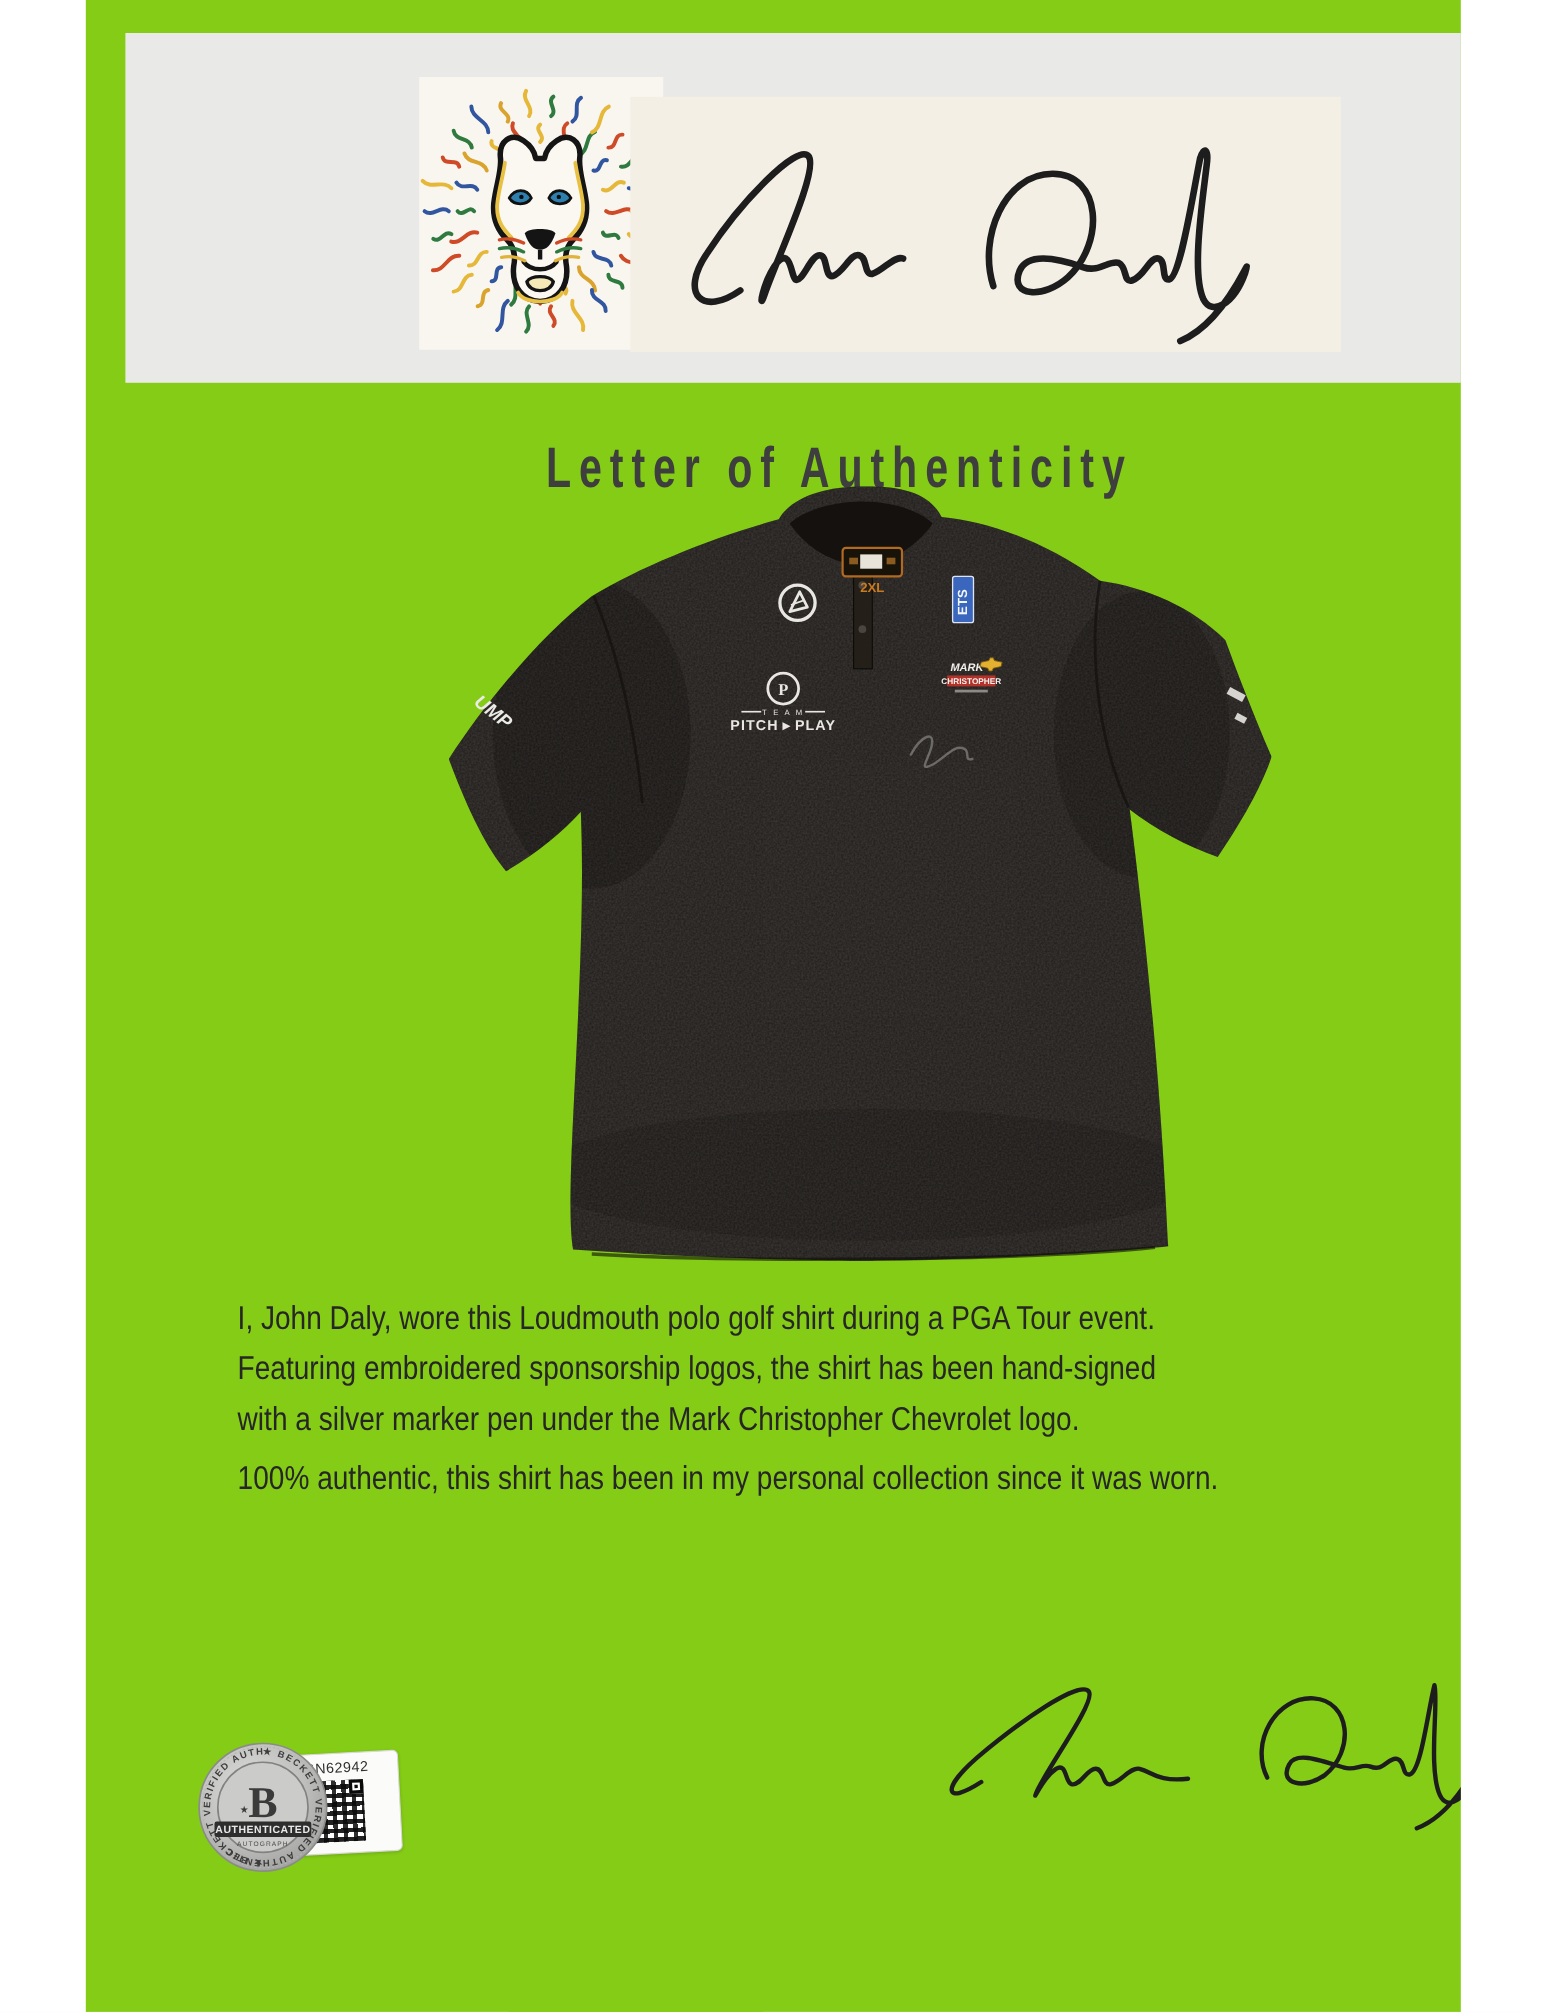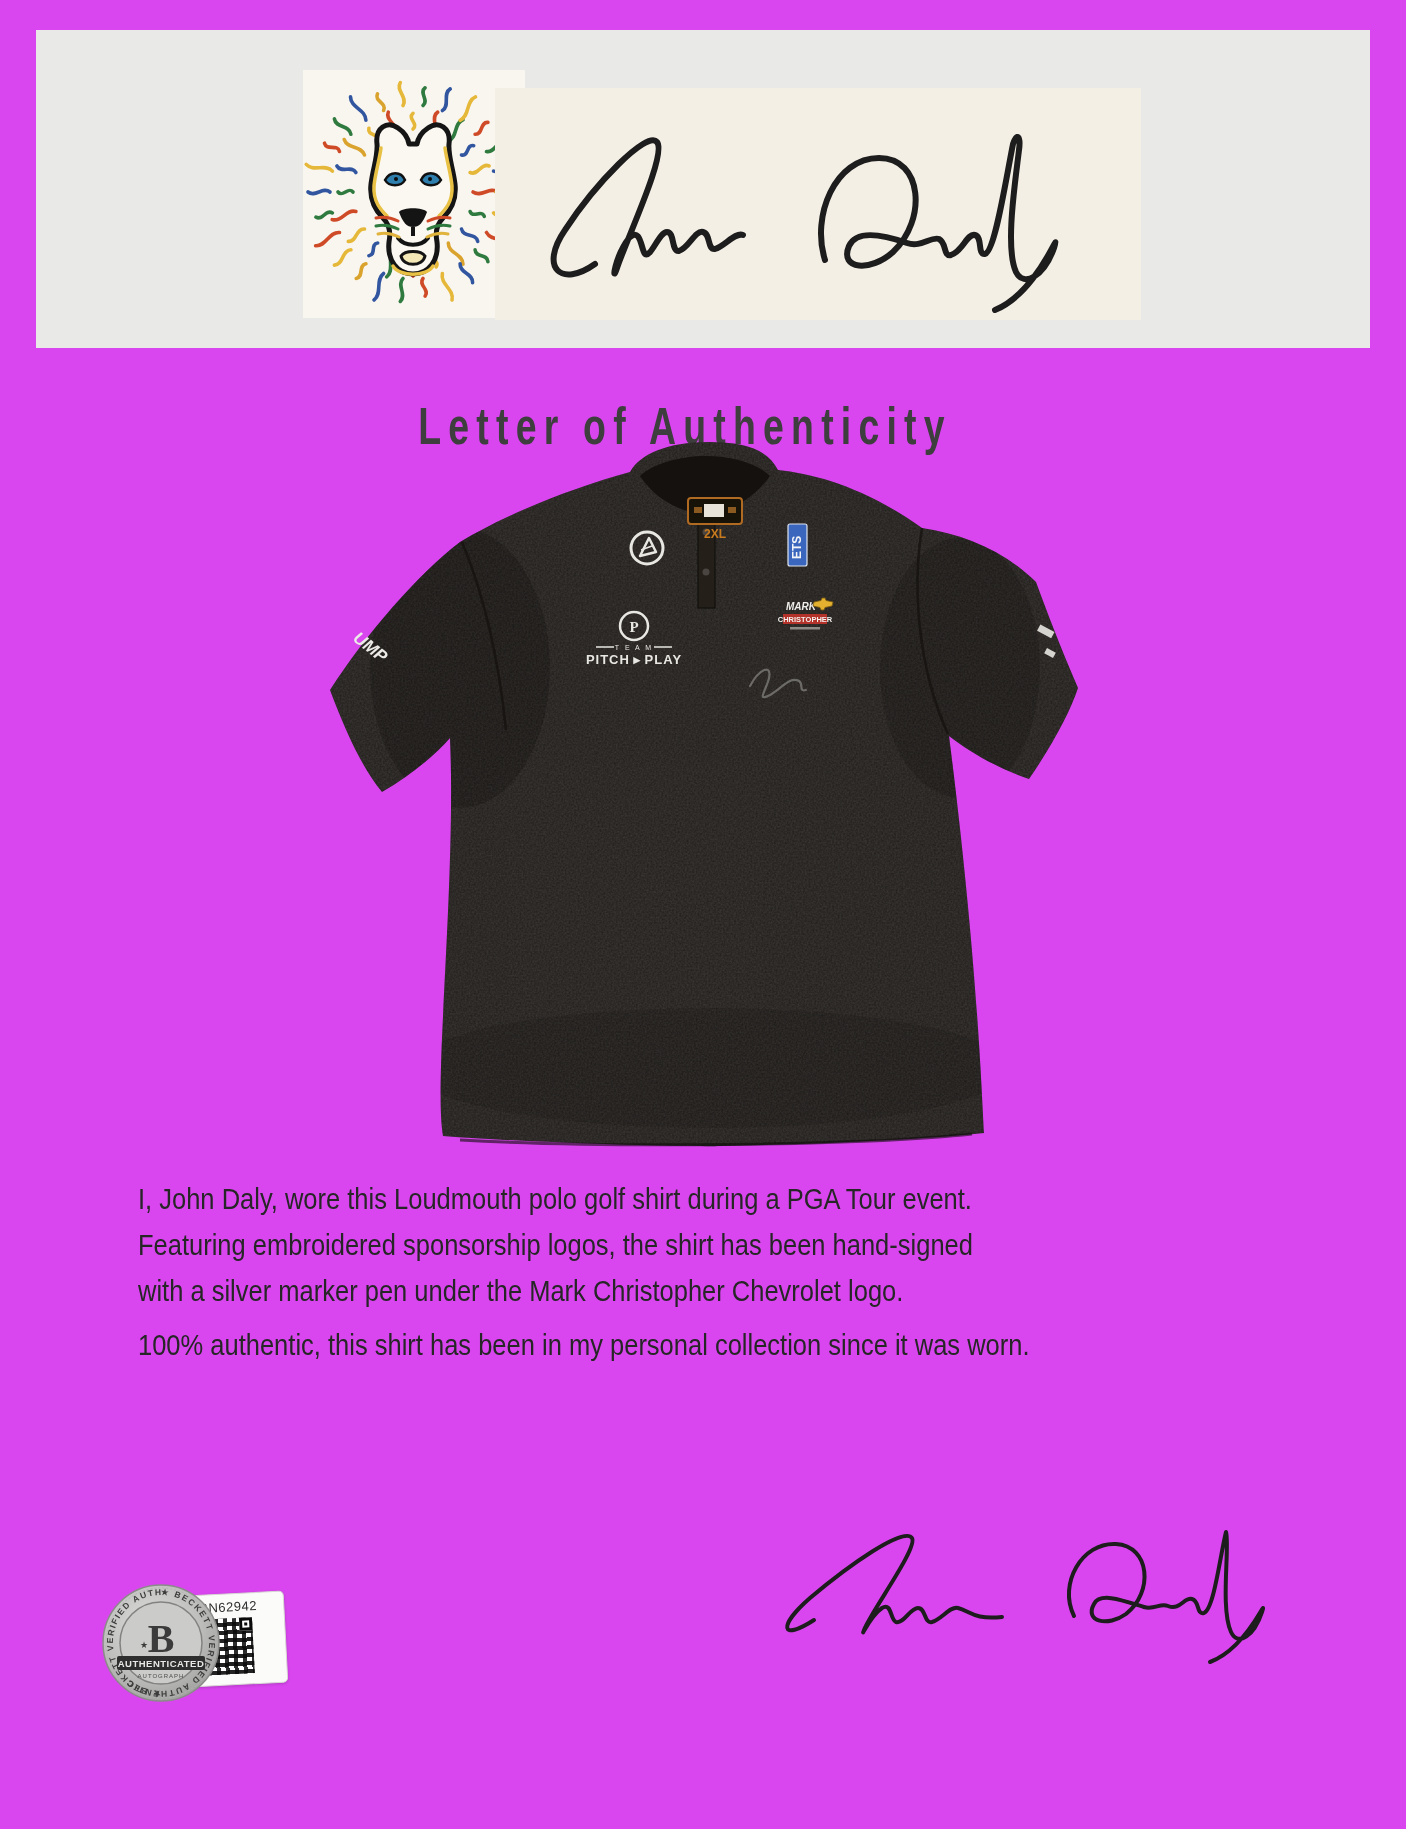--- a/index.html
+++ b/index.html
@@ -1,18 +1,18 @@
 <!DOCTYPE html>
 <html><head>
 <meta charset="utf-8">
 <style>
   html,body{margin:0;padding:0;background:#ffffff;}
   .page{
-    position:relative;width:1406px;height:1829px;margin:0 auto;
-    background:#d946ef;overflow:hidden;
+    position:relative;width:1250px;height:1829px;margin:0 auto;
+    background:#84cc16;overflow:hidden;
     font-family:"Liberation Sans",sans-serif;color:#2b2b2b;
   }
   
   .top-banner{position:absolute;left:36px;top:30px;width:1334px;height:318px;background:#e9e9e7;}
   .lion-box{position:absolute;left:267px;top:40px;width:222px;height:248px;background:#f9f6f0;}
   .lion-box svg{position:absolute;left:0;top:0;}
   .tm-mark{position:absolute;right:4px;bottom:48px;font-size:10px;font-weight:bold;color:#3a3a3a;letter-spacing:0.5px;}
   .sig-box-top{position:absolute;left:459px;top:58px;width:646px;height:232px;background:#f4efe5;}
   .sig-box-top svg{width:100%;height:100%;}
   .sig-stroke{fill:none;stroke:#1d1d1d;stroke-linecap:round;stroke-linejoin:round;}

